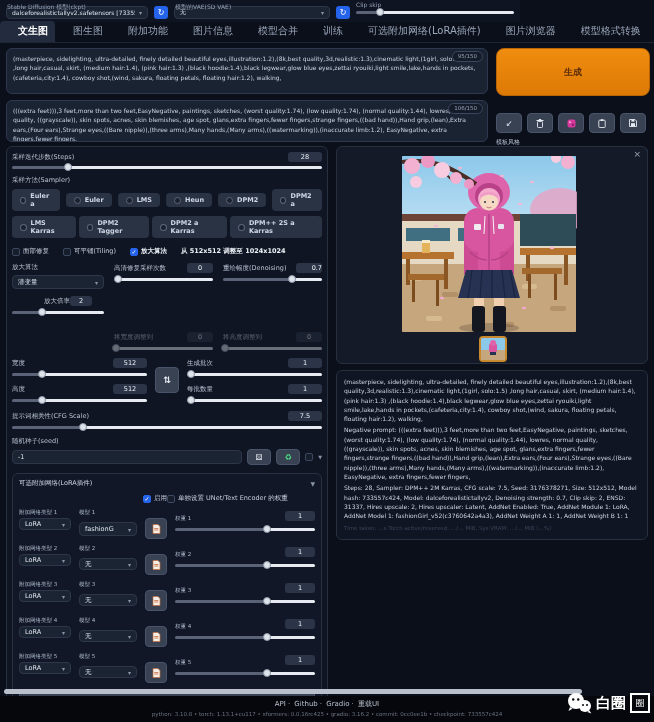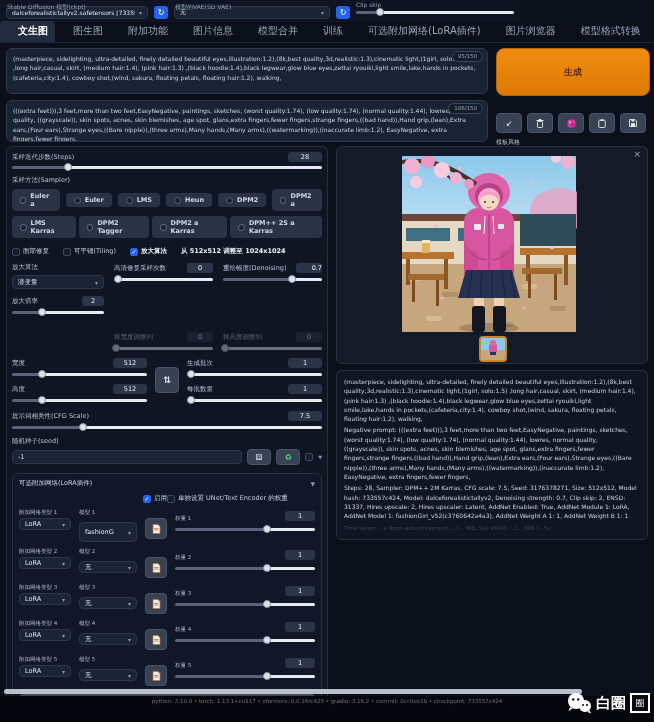--- a/index.html
+++ b/index.html
@@ -260,21 +260,21 @@
             <span class="lbl">重绘幅度(Denoising)</span>
             <span class="chip" style="min-width:26px;text-align:right;">0.7</span>
           </div>
           <div class="slider" style="--p:70%;margin-top:5px;">
               <div class="handle"></div>
             </div>
         </div>
       </div>
       <div class="row" style="gap:10px;margin-top:7px;align-items:flex-start;">
         <div style="width:92px;">
-          <div class="row" style="justify-content:space-between;">
+          <div class="row" style="justify-content:flex-start;margin-left:32px;">
             <span class="lbl">放大倍率</span>
             <span class="chip" style="min-width:22px;">2</span>
           </div>
           <div class="slider" style="--p:33%;margin-top:5px;">
               <div class="handle"></div>
             </div>
         </div>
         <div style="flex:1;" class="disabled">
           <div class="row" style="justify-content:space-between;">
             <span class="lbl">将宽度调整到</span>
@@ -375,21 +375,21 @@
         <div class="lorarow">
           <div style="width:52px;">
             <div class="l2">附加网络类型 1</div>
             <div class="dd" style="height:12px;margin-top:2px;">
                 <span>LoRA</span>
                 <span class="caret">▾</span>
               </div>
           </div>
           <div style="width:58px;">
             <div class="l2">模型 1</div>
-            <div class="dd" style="height:20px;margin-top:6px;">
+            <div class="dd" style="height:14px;margin-top:6px;">
                 <span style="overflow:hidden;white-space:nowrap;">fashionG</span>
                 <span class="caret">▾</span>
               </div>
           </div>
           <div class="secbtn" style="width:20px;height:19px;margin-top:9px;">
             <svg width="9" height="10" viewBox="0 0 9 10">
                 <path d="M1 0.5 h5 l2 2 v7 h-7 z" fill="#f3eee8" stroke="#c96b3a" stroke-width="0.7"></path>
                 <rect x="2.3" y="4" width="4" height="0.8" fill="#c96b3a"></rect>
                 <rect x="2.3" y="5.6" width="4" height="0.8" fill="#c96b3a"></rect>
               </svg>
@@ -647,20 +647,26 @@
         <p>Negative prompt: (((extra feet))),3 feet,more than two feet,EasyNegative, paintings, sketches, (worst quality:1.74), (low quality:1.74), (normal quality:1.44), lowres, normal quality, ((grayscale)), skin spots, acnes, skin blemishes, age spot, glans,extra fingers,fewer fingers,strange fingers,((bad hand)),Hand grip,(lean),Extra ears,(Four ears),Strange eyes,((Bare nipple)),(three arms),Many hands,(Many arms),((watermarking)),(inaccurate limb:1.2), EasyNegative, extra fingers,fewer fingers,</p>
         <p>Steps: 28, Sampler: DPM++ 2M Karras, CFG scale: 7.5, Seed: 3176378271, Size: 512x512, Model hash: 733557c424, Model: dalceforealistictallyv2, Denoising strength: 0.7, Clip skip: 2, ENSD: 31337, Hires upscale: 2, Hires upscaler: Latent, AddNet Enabled: True, AddNet Module 1: LoRA, AddNet Model 1: fashionGirl_v52(c3760642a4a3), AddNet Weight A 1: 1, AddNet Weight B 1: 1</p>
         <div class="stats">Time taken: …s  Torch active/reserved: …/… MiB, Sys VRAM: …/… MiB (…%)</div>
       </div>
     </div>
   </div>
 
   <div class="scrollstrip"></div>
 
   <div class="footer">
+    <div class="flinks">
+      <span class="lnk">API</span><span>·</span>
+      <span class="lnk">Github</span><span>·</span>
+      <span class="lnk">Gradio</span><span>·</span>
+      <span class="lnk">重载UI</span>
+    </div>
     <div class="fver">python: 3.10.8  •  torch: 1.13.1+cu117  •  xformers: 0.0.16rc425  •  gradio: 3.16.2  •  commit: 0cc0ee1b  •  checkpoint: 733557c424</div>
   </div>
 
   <div class="wm">
     <svg width="26" height="22" viewBox="0 0 26 22">
       <circle cx="10" cy="9" r="8" fill="#fff"></circle>
       <circle cx="7.2" cy="7.5" r="1.2" fill="#05070c"></circle>
         <circle cx="12.2" cy="7.5" r="1.2" fill="#05070c"></circle>
       <path d="M4 15 l-1.5 4 4 -2.2 z" fill="#fff"></path>
       <circle cx="19" cy="14" r="6" fill="#fff"></circle>

